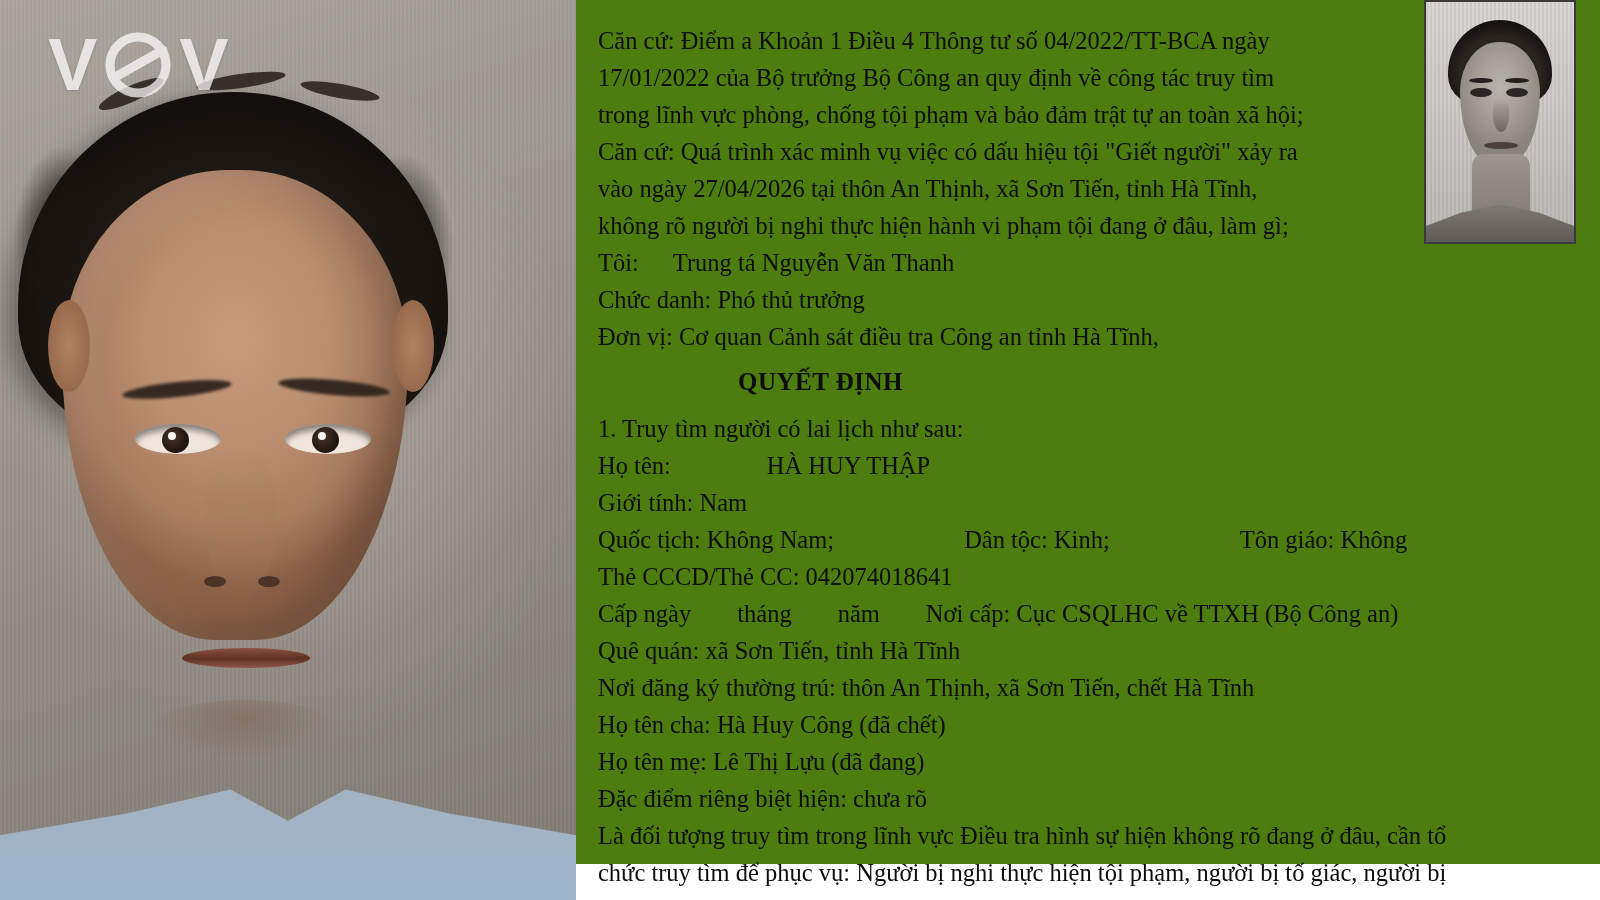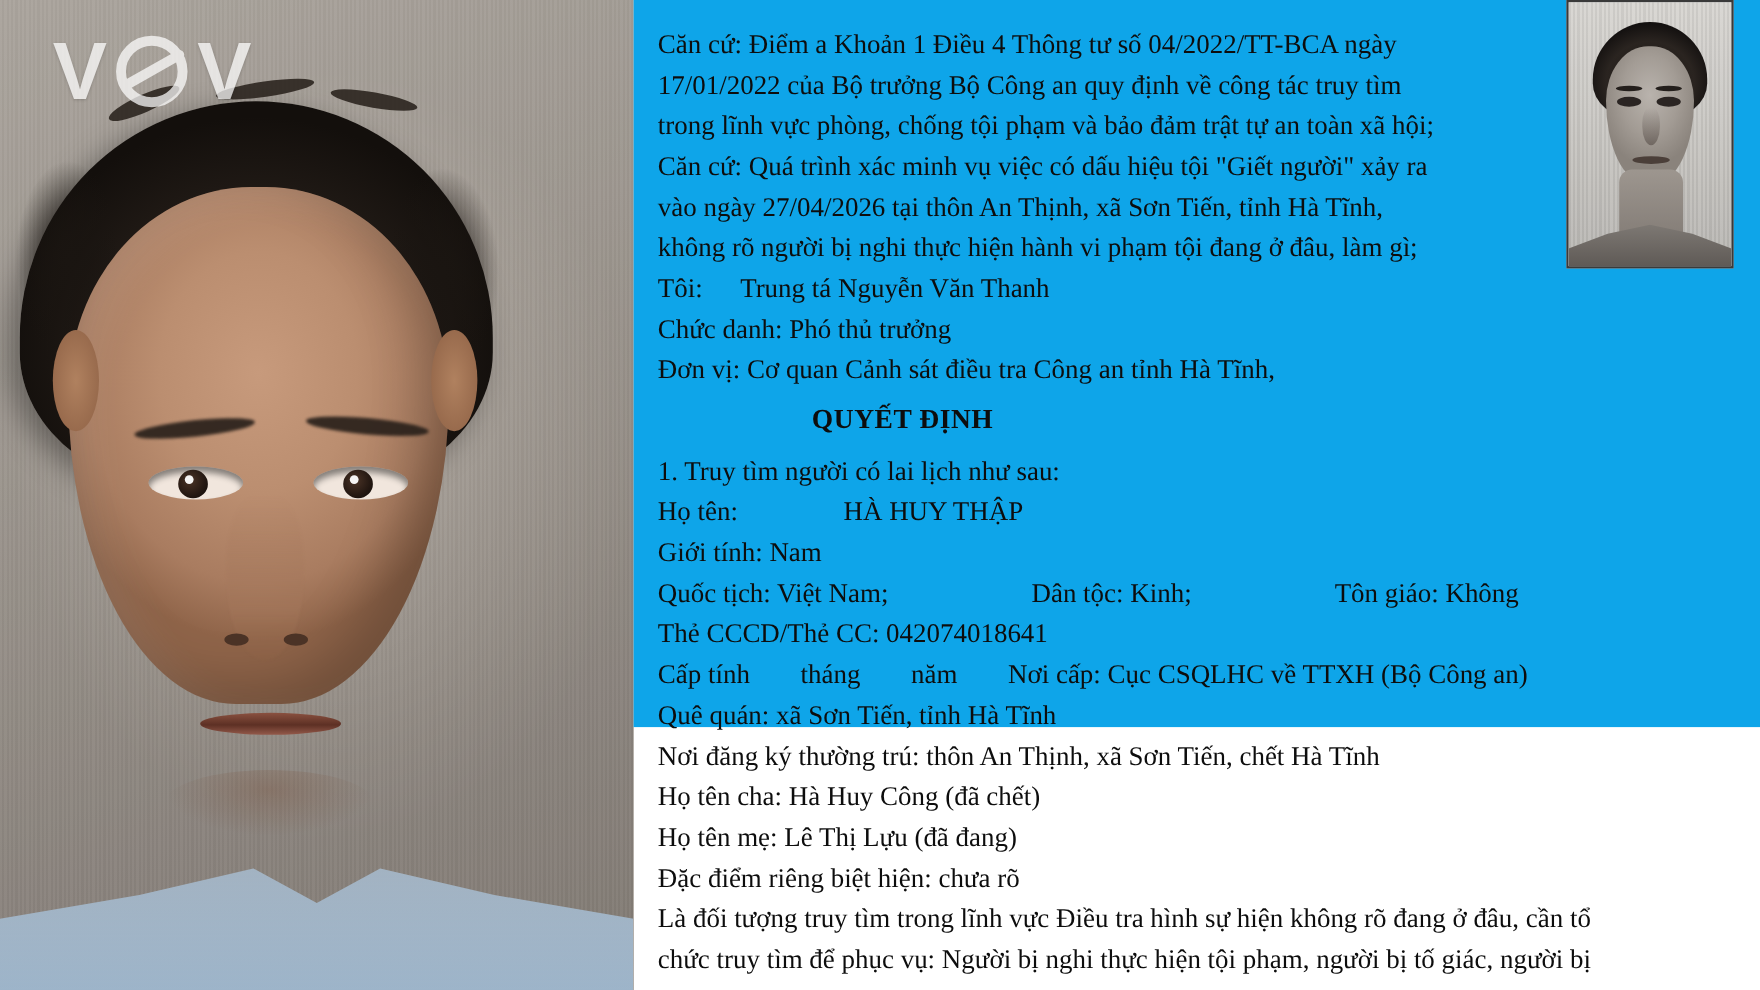--- a/index.html
+++ b/index.html
@@ -241,22 +241,22 @@
   .wm-mark {
     width: 74px; height: 74px;
     position: relative;
   }
   .wm-mark svg { display:block; }
 
   
   .doc-panel {
     position: relative;
     flex: 1 1 auto;
-    height: 661px;
-    background: #0ea5e9;
+    height: 864px;
+    background: #4d7c0f;
     padding: 22px 26px 0 22px;
     box-sizing: border-box;
   }
   .doc-text {
     font-family: "Liberation Serif", serif;
     font-size: 24.5px;
     line-height: 37px;
     color: #0d0d0d;
     max-width: 930px;
   }
@@ -417,27 +417,27 @@
         <span>Truy tìm người có lai lịch như sau:</span>
       </div>
 
       <div class="doc-line">
         <span>Họ tên:</span><span class="gap-2"></span><span class="bold">HÀ HUY THẬP</span>
       </div>
 
       <div class="doc-line">Giới tính: Nam</div>
 
       <div class="doc-line">
-        <span>Quốc tịch: Việt Nam;</span><span class="gap-3"></span><span>Dân tộc: Kinh;</span><span class="gap-3"></span><span>Tôn giáo: Không</span>
+        <span>Quốc tịch: Không Nam;</span><span class="gap-3"></span><span>Dân tộc: Kinh;</span><span class="gap-3"></span><span>Tôn giáo: Không</span>
       </div>
 
       <div class="doc-line">Thẻ CCCD/Thẻ CC: 042074018641</div>
 
       <div class="doc-line">
-        <span>Cấp tính</span><span class="gap-4"></span><span>tháng</span><span class="gap-4"></span><span>năm</span><span class="gap-4"></span><span>Nơi cấp: Cục CSQLHC về TTXH (Bộ Công an)</span>
+        <span>Cấp ngày</span><span class="gap-4"></span><span>tháng</span><span class="gap-4"></span><span>năm</span><span class="gap-4"></span><span>Nơi cấp: Cục CSQLHC về TTXH (Bộ Công an)</span>
       </div>
 
       <div class="doc-line">Quê quán: xã Sơn Tiến, tỉnh Hà Tĩnh</div>
       <div class="doc-line">Nơi đăng ký thường trú: thôn An Thịnh, xã Sơn Tiến, chết Hà Tĩnh</div>
       <div class="doc-line">Họ tên cha: Hà Huy Công (đã chết)</div>
       <div class="doc-line">Họ tên mẹ: Lê Thị Lựu (đã đang)</div>
       <div class="doc-line">Đặc điểm riêng biệt hiện: chưa rõ</div>
 
       <div class="doc-line">Là đối tượng truy tìm trong lĩnh vực Điều tra hình sự hiện không rõ đang ở đâu, cần tổ</div>
       <div class="doc-line">chức truy tìm để phục vụ: Người bị nghi thực hiện tội phạm, người bị tố giác, người bị</div>

